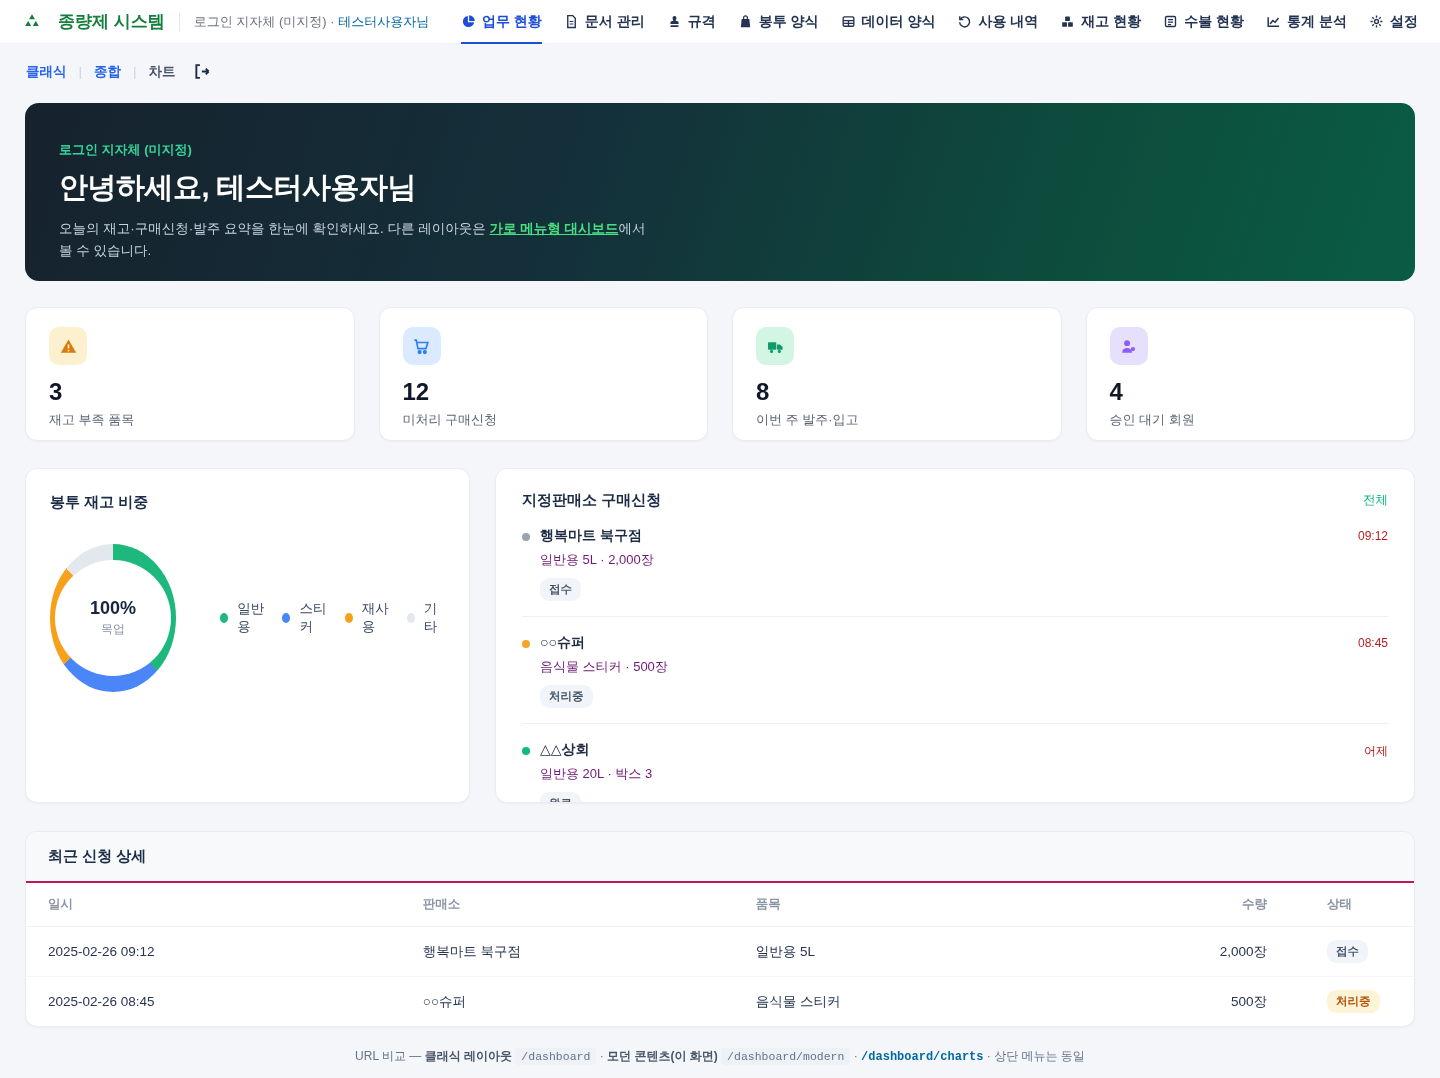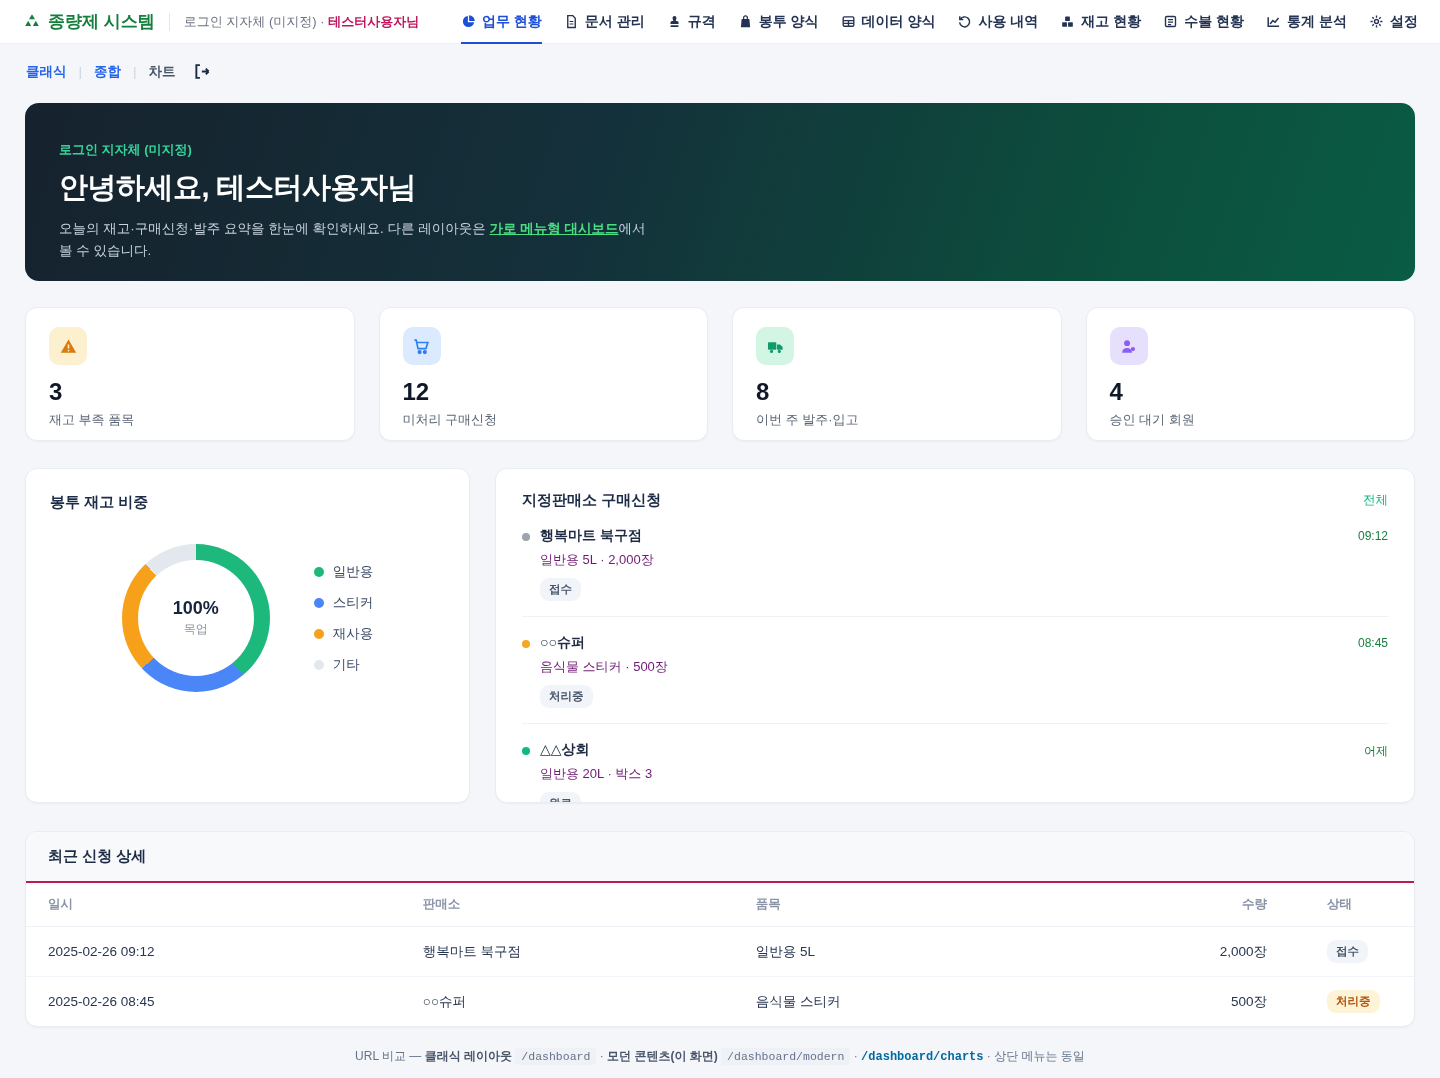--- a/index.html
+++ b/index.html
@@ -1,24 +1,24 @@
 <!DOCTYPE html>
 <html lang="ko"><head>
 <meta charset="utf-8">
 <style>
   * { margin:0; padding:0; box-sizing:border-box; }
   html,body { width:1440px; min-height:1078px; background:#f4f6f9; font-family:"Liberation Sans","DejaVu Sans",sans-serif; color:#1f2a44; }
 
   
   .topbar { background:#ffffff; border-bottom:1px solid #edf0f4; height:44px; display:flex; align-items:center; padding:0 22px; gap:14px; }
-  .logo { display:flex; align-items:center; gap:6px; color:#15803d; font-weight:700; font-size:17px; white-space:nowrap; }
+  .logo { display:flex; align-items:center; gap:16px; color:#15803d; font-weight:700; font-size:17px; white-space:nowrap; }
   .logo svg { width:20px; height:20px; }
   .topbar-divider { width:1px; height:18px; background:#e2e8f0; }
   .breadcrumb { font-size:13px; color:#6b7280; white-space:nowrap; }
-  .breadcrumb b { color:#be185d; font-weight:700; }
+  .breadcrumb b { color:#0369a1; font-weight:400; }
   .topnav { margin-left:auto; display:flex; align-items:stretch; gap:22px; height:44px; }
   .nav-item { display:flex; align-items:center; gap:6px; font-size:14px; font-weight:700; color:#243352; cursor:pointer; text-decoration:none; border-bottom:2.5px solid transparent; padding-top:2px; }
   .nav-item svg { width:15px; height:15px; flex:0 0 auto; }
   .nav-item.active { color:#1d4ed8; border-bottom-color:#1d4ed8; }
 
   
   .subnav { display:flex; align-items:center; gap:12px; padding:18px 26px 0 26px; font-size:13.5px; }
   .subnav a { color:#2563eb; text-decoration:none; font-weight:600; cursor:pointer; }
   .subnav .current { color:#475569; font-weight:600; }
   .subnav .sep { color:#cbd5e1; }
@@ -48,33 +48,33 @@
 
   
   .charts-row { display:grid; grid-template-columns:445px 1fr; gap:25px; margin-top:27px; }
   .chart-card { height:335px; padding:24px; }
   .card-title { font-size:15px; font-weight:700; color:#1c2b46; }
   .donut-wrap { display:flex; align-items:center; justify-content:center; gap:44px; margin-top:32px; }
   .donut { width:148px; height:148px; border-radius:50%; display:flex; align-items:center; justify-content:center; }
   .donut-hole { width:116px; height:116px; background:#ffffff; border-radius:50%; display:flex; flex-direction:column; align-items:center; justify-content:center; }
   .donut-center-value { font-size:18px; font-weight:800; color:#16243d; }
   .donut-center-sub { font-size:12px; color:#8a94a6; margin-top:2px; }
-  .legend { display:flex; flex-direction:column; gap:13px; }
+  .legend { display:flex; flex-direction:row; gap:13px; }
   .legend-item { display:flex; align-items:center; gap:9px; font-size:13.5px; color:#3b4a66; }
   .legend-dot { width:10px; height:10px; border-radius:50%; }
 
   
   .req-card { height:335px; padding:22px 26px 0 26px; overflow:hidden; }
   .req-head { display:flex; align-items:center; justify-content:space-between; }
   .req-all { font-size:12.5px; color:#10b981; font-weight:400; text-decoration:none; cursor:pointer; }
   .req-item { position:relative; padding:17px 0 15px 18px; border-bottom:1px solid #eef1f5; }
   .req-item:last-child { border-bottom:none; }
   .req-dot { position:absolute; left:0; top:23px; width:8px; height:8px; border-radius:50%; }
   .req-name { font-size:14px; font-weight:700; color:#1f2a44; }
-  .req-time { position:absolute; right:0; top:19px; font-size:12px; color:#15803d; }
+  .req-time { position:absolute; right:0; top:19px; font-size:12px; color:#b91c1c; }
   .req-desc { font-size:13px; color:#701a75; margin-top:6px; }
   .badge { display:inline-block; font-size:11.5px; padding:4px 9px; border-radius:9px; margin-top:9px; font-weight:600; }
   .v-gray  { background:#f1f4f8; color:#475569; }
   .v-amber { background:#fdf3d7; color:#b45309; }
 
   
   .table-card { margin-top:28px; overflow:hidden; }
   .table-title { padding:15px 22px; background:#f8f9fb; border-bottom:2px solid #be185d; border-radius:12px 12px 0 0; }
   table { width:100%; border-collapse:collapse; }
   th { text-align:left; font-size:12.5px; font-weight:600; color:#8a94a6; padding:13px 22px; border-bottom:1px solid #eef1f5; }

